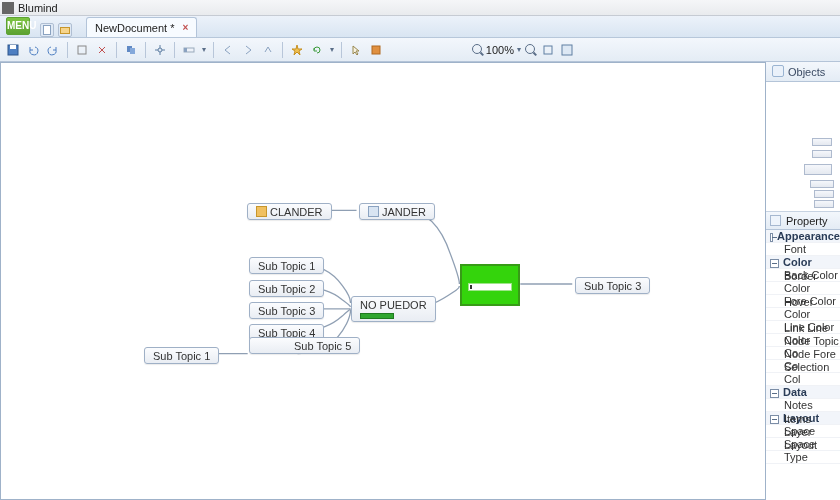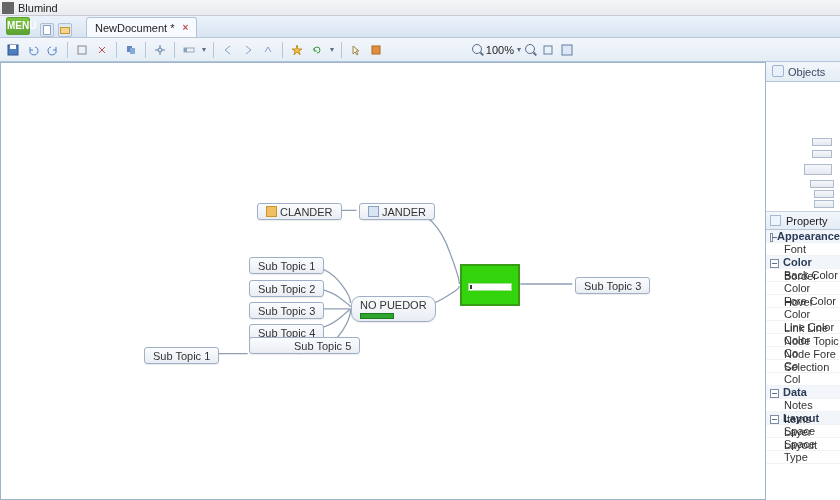--- a/index.html
+++ b/index.html
@@ -213,21 +213,21 @@
       <path d="M297 202 C320 202 334 212 342 224 C348 232 350 238 350 241"></path>
       <path d="M297 225 C320 225 332 230 342 238 C346 241 349 243 350 245"></path>
       <path d="M297 247 L350 247"></path>
       <path d="M297 269 C320 269 332 263 342 254 C346 250 349 248 350 247"></path>
       <path d="M297 292 C324 292 338 278 346 262 C349 256 350 251 350 248"></path>
       <path d="M192 292 L247 292"></path>
       <path d="M406 246 C432 246 444 236 456 228 C459 226 459 224 459 224"></path>
       <path d="M520 222 L572 222"></path>
     </svg>
 
-    <div class="node" style="left:256px; top:140px;">
+    <div class="node" style="left:246px; top:140px;">
       <div class="ico"></div>
       <span>CLANDER</span>
     </div>
     <div class="node" style="left:358px; top:140px;">
       <div class="ico" style="background:#d8e4f2;border-color:#8aa2c0;"></div>
       <span>JANDER</span>
     </div>
 
     <div class="node small" style="left:248px; top:194px;">
         <span>Sub Topic 1</span>
@@ -241,21 +241,21 @@
     <div class="node small" style="left:248px; top:261px;">
         <span>Sub Topic 4</span>
       </div>
     <div class="node small" style="left:248px; top:274px;padding-left:44px;">
         <span>Sub Topic 5</span>
       </div>
     <div class="node small" style="left:143px; top:284px;">
         <span>Sub Topic 1</span>
       </div>
 
-    <div class="node puedor" style="left:350px; top:233px;border-radius:9px;">
+    <div class="node puedor" style="left:350px; top:233px;">
       <span>NO PUEDOR</span>
       <div class="bar"></div>
     </div>
 
     <div class="bignode" style="left:459px; top:201px;">
       <div class="txt"></div>
       <div class="prog"></div>
     </div>
 
     <div class="node small" style="left:574px; top:214px;">

